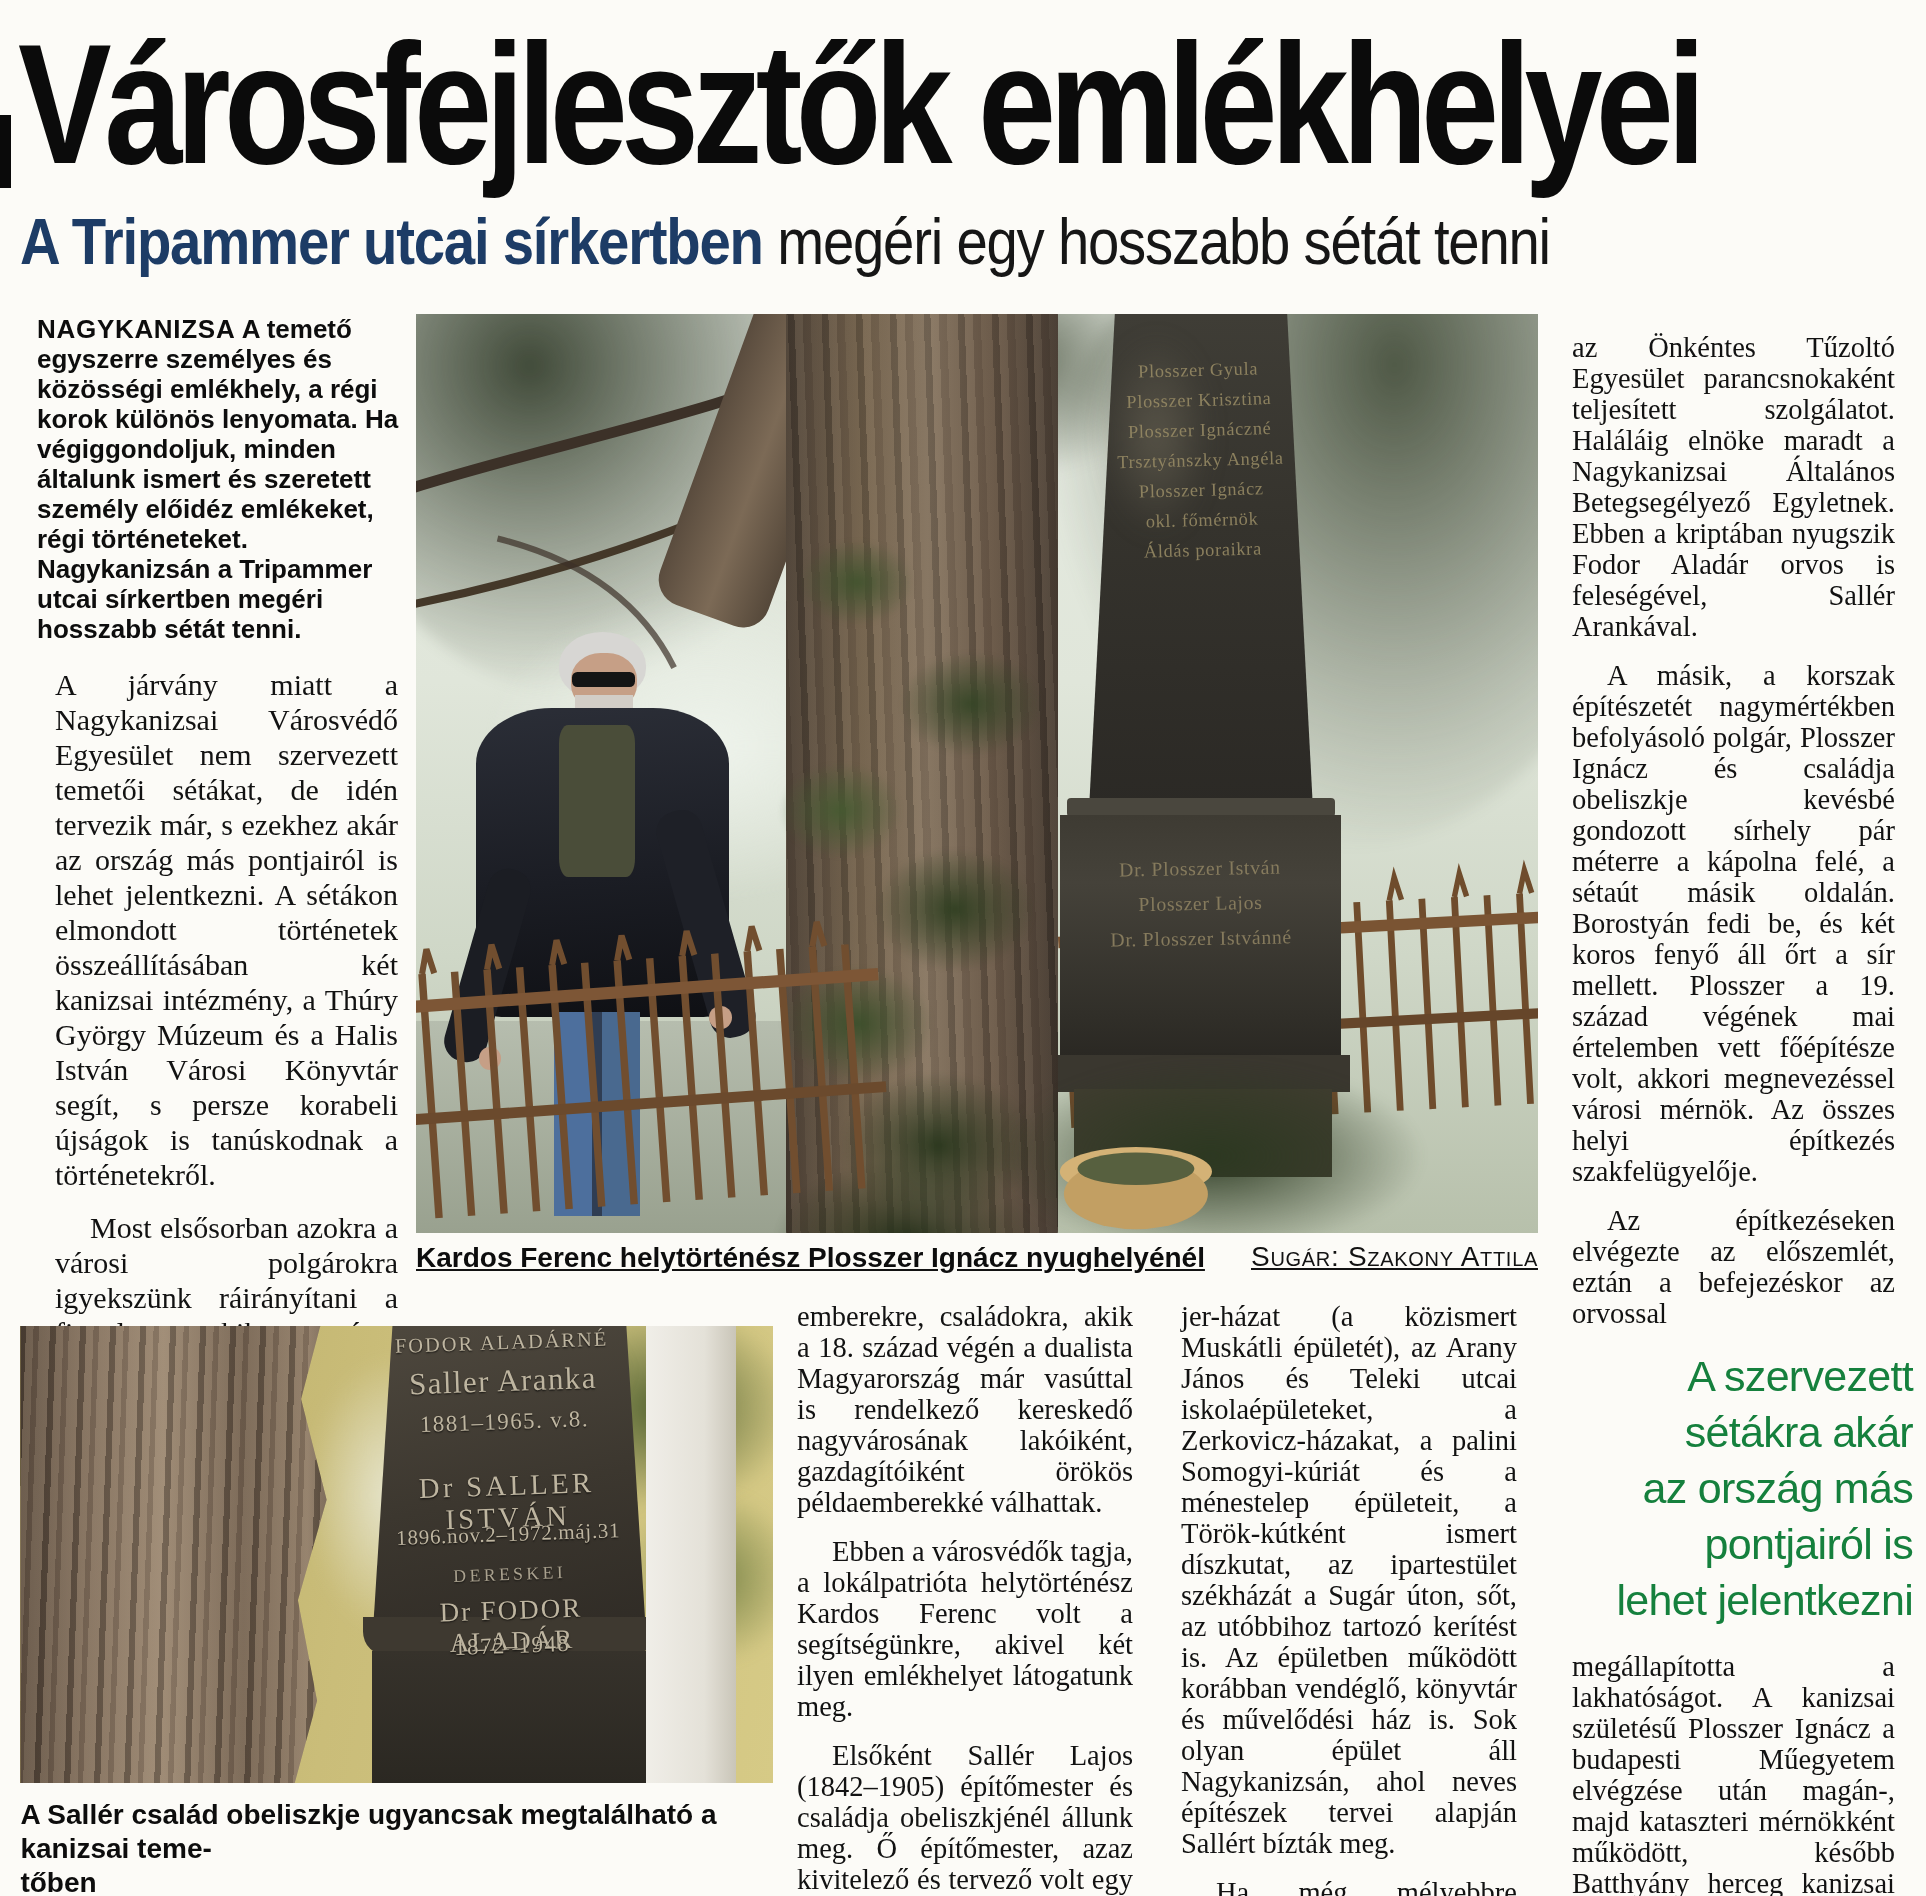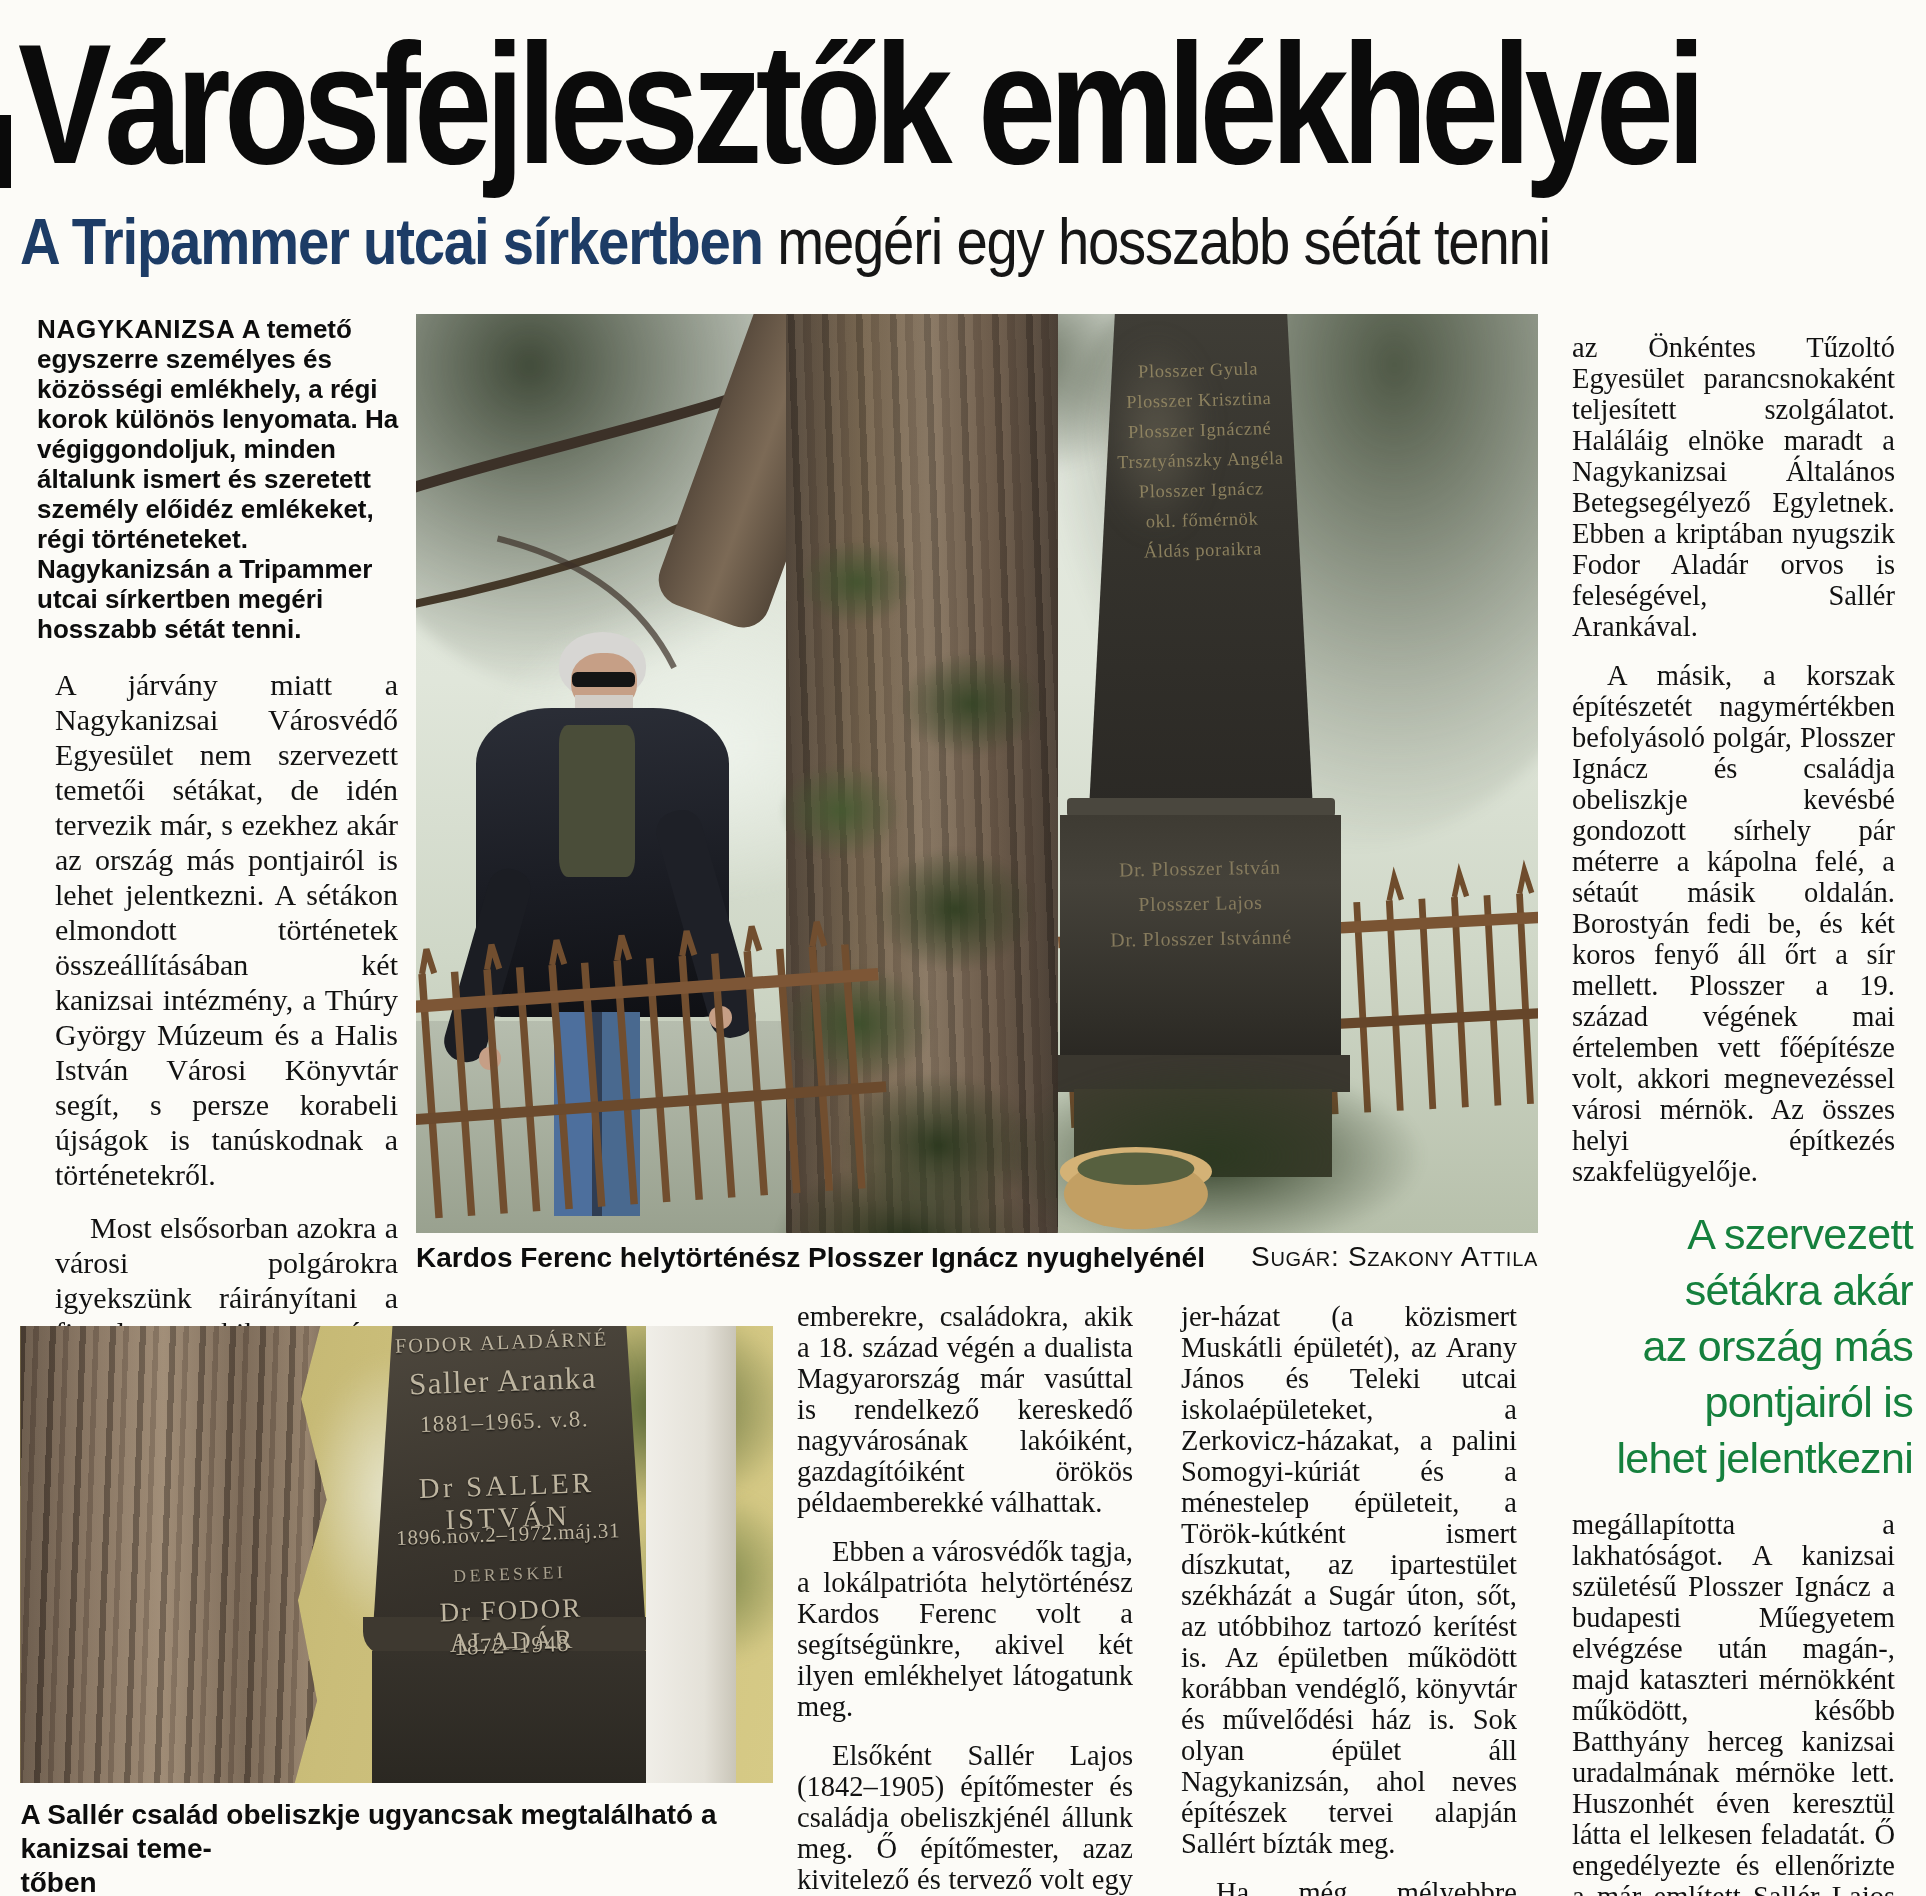--- a/index.html
+++ b/index.html
@@ -46,21 +46,21 @@
     font-size:43px; line-height:56px; letter-spacing:-0.7px;
     white-space:pre-line;
   }
   .lastp { position:relative; }
   .byline {
     position:absolute; right:0; bottom:0;
     font-family:"Liberation Sans", sans-serif; font-weight:bold; font-size:28.5px;
   }
 
   .caption { font-family:"Liberation Sans", sans-serif; font-weight:bold; font-size:28px; line-height:34px; color:#0d0d0d; }
-  .cap1 { position:absolute; left:416px; top:1241px; width:1122px; display:flex; justify-content:space-between; align-items:flex-start; }
+  .cap1 { position:absolute; left:416px; top:1241px; width:1122px; display:flex; justify-content:space-between; align-items:flex-start;text-decoration:underline; }
   .credit { font-family:"Liberation Sans", sans-serif; font-weight:normal; font-variant:small-caps; font-size:28px; letter-spacing:0.7px; white-space:nowrap; }
   .cap2 { position:absolute; left:20.4px; top:1798px; width:753px; white-space:pre-line; }
 
   .photo { position:absolute; overflow:hidden; }
   .photo * { position:absolute; }
 
   
   .photo1 { left:416px; top:314px; width:1122px; height:919px; background:linear-gradient(180deg,#e6ebe2 0%,#e0e6da 40%,#cfd7c7 70%,#b7c0ab 100%); }
   .blob { border-radius:50%; filter:blur(6.8px); }
   .p1-fol-tl { left:-6%; top:-10%; width:46%; height:52%; background:radial-gradient(ellipse at 35% 30%, rgba(46,56,38,.9), rgba(46,56,38,0) 70%); }
@@ -287,20 +287,21 @@
   </div>
 
   <div class="col mid2">
     <p>jer-házat (a közismert Muskátli épületét), az Arany János és Teleki utcai iskolaépületeket, a Zerkovicz-házakat, a palini Somogyi-kúriát és a ménestelep épületeit, a Török-kútként ismert díszkutat, az ipartestület székházát a Sugár úton, sőt, az utóbbihoz tartozó kerítést is. Az épületben működött korábban vendéglő, könyvtár és művelődési ház is. Sok olyan épület áll Nagykanizsán, ahol neves építészek tervei alapján Sallért bízták meg.</p>
     <p class="ind">Ha még mélyebbre nézünk a történelemkönyvekben, felfedezhetjük: elismert alakjává vált a városnak, amit az is jelez, hogy 1885 és 1893 között</p>
   </div>
 
   <div class="col right-col">
     <p>az Önkéntes Tűzoltó Egyesület parancsnokaként teljesített szolgálatot. Haláláig elnöke maradt a Nagykanizsai Általános Betegsegélyező Egyletnek. Ebben a kriptában nyugszik Fodor Aladár orvos is feleségével, Sallér Arankával.</p>
     <p class="ind">A másik, a korszak építészetét nagymértékben befolyásoló polgár, Plosszer Ignácz és családja obeliszkje kevésbé gondozott sírhely pár méterre a kápolna felé, a sétaút másik oldalán. Borostyán fedi be, és két koros fenyő áll őrt a sír mellett. Plosszer a 19. század végének mai értelemben vett főépítésze volt, akkori megnevezéssel városi mérnök. Az összes helyi építkezés szakfelügyelője.</p>
+    <p class="ind">Az építkezéseken elvégezte az előszemlét, eztán a befejezéskor az orvossal</p>
     <div class="quote">A szervezett
 sétákra akár
 az ország más
 pontjairól is
 lehet jelentkezni</div>
     <p class="lastp">
       <span>megállapította a lakhatóságot. A kanizsai születésű Plosszer Ignácz a budapesti Műegyetem elvégzése után magán-, majd kataszteri mérnökként működött, később Batthyány herceg kanizsai uradalmának mérnöke lett. Huszonhét éven keresztül látta el lelkesen feladatát. Ő engedélyezte és ellenőrizte a már említett Sallér Lajos által tervezett és kivitelezett középületeket, boltozott csatornát, és más városi műveket maga is tervezett.</span>
       <span class="byline">BB</span>
     </p>
   </div>

